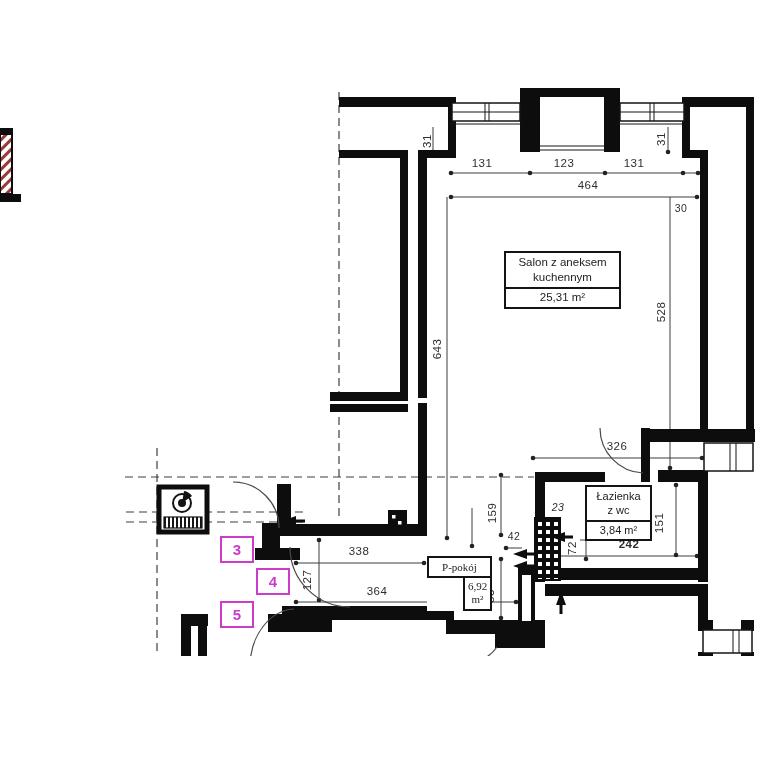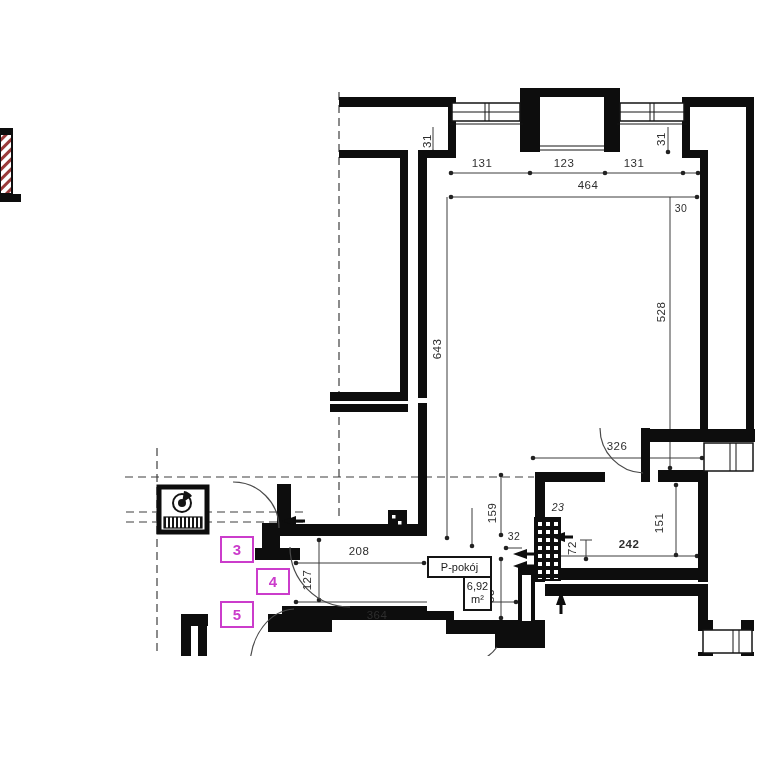--- a/index.html
+++ b/index.html
@@ -214,39 +214,53 @@
     <rect x="164" y="517" width="38" height="11" fill="url(#grillHatch)" stroke="#141414" stroke-width="1.2"></rect>
   </g>
 </svg>
 
 <div class="dim" style="left:462px;top:157px;">131</div>
 <div class="dim" style="left:544px;top:157px;">123</div>
 <div class="dim" style="left:614px;top:157px;">131</div>
 <div class="dim sm" style="left:666px;top:174px;width:30px;margin-top:28px;">30</div>
 <div class="dim" style="left:568px;top:179px;">464</div>
 <div class="dim" style="left:597px;top:440px;">326</div>
-<div class="dim" style="left:339px;top:545px;">208</div>
-<div class="dim" style="left:357px;top:585px;margin-top:24px;">364</div>
+<div class="dim" style="left:339px;top:545px;">338</div>
+<div class="dim" style="left:357px;top:585px;">364</div>
 <div class="dim sm" style="left:543px;top:501px;width:30px;font-style:italic;">23</div>
-<div class="dim sm" style="left:499px;top:530px;width:30px;">32</div>
+<div class="dim sm" style="left:499px;top:530px;width:30px;">42</div>
 <div class="dim" style="left:609px;top:538px;font-weight:bold;">242</div>
 
 <div class="vdim sm" style="left:407px;top:135px;">31</div>
 <div class="vdim sm" style="left:641px;top:133px;">31</div>
 <div class="vdim" style="left:417px;top:343px;">643</div>
 <div class="vdim" style="left:641px;top:306px;">528</div>
 <div class="vdim" style="left:472px;top:507px;">159</div>
 <div class="vdim sm" style="left:552px;top:542px;">72</div>
 <div class="vdim" style="left:639px;top:517px;">151</div>
 <div class="vdim" style="left:287px;top:574px;">127</div>
 <div class="vdim" style="left:470px;top:590px;">83</div>
 
-
-
-<div class="roombox" style="left:427px;top:556px;width:65px;">
+<div class="roombox" style="left:504px;top:251px;width:117px;">
+  <div class="rname">
+    <div>Salon z aneksem</div>
+    <div>kuchennym</div>
+  </div>
+  <div class="rarea">25,31 m²</div>
+</div>
+
+<div class="roombox" style="left:585px;top:485px;width:67px;">
+  <div class="rname" style="font-size:11px;">
+    <div>Łazienka</div>
+    <div>z wc</div>
+  </div>
+  <div class="rarea" style="font-size:11px;">3,84 m²</div>
+</div>
+
+<div class="roombox" style="left:427px;top:556px;width:65px;font-family:Liberation Serif, serif;">
   <div class="rname" style="font-size:11px;">P-pokój</div>
   <div class="rarea" style="font-size:11px;margin-left:36px;">6,92 m²</div>
 </div>
 
 <div class="marker" style="left:220px;top:536px;">3</div>
 <div class="marker" style="left:256px;top:568px;">4</div>
 <div class="marker" style="left:220px;top:601px;">5</div>
 
 </div>
 

